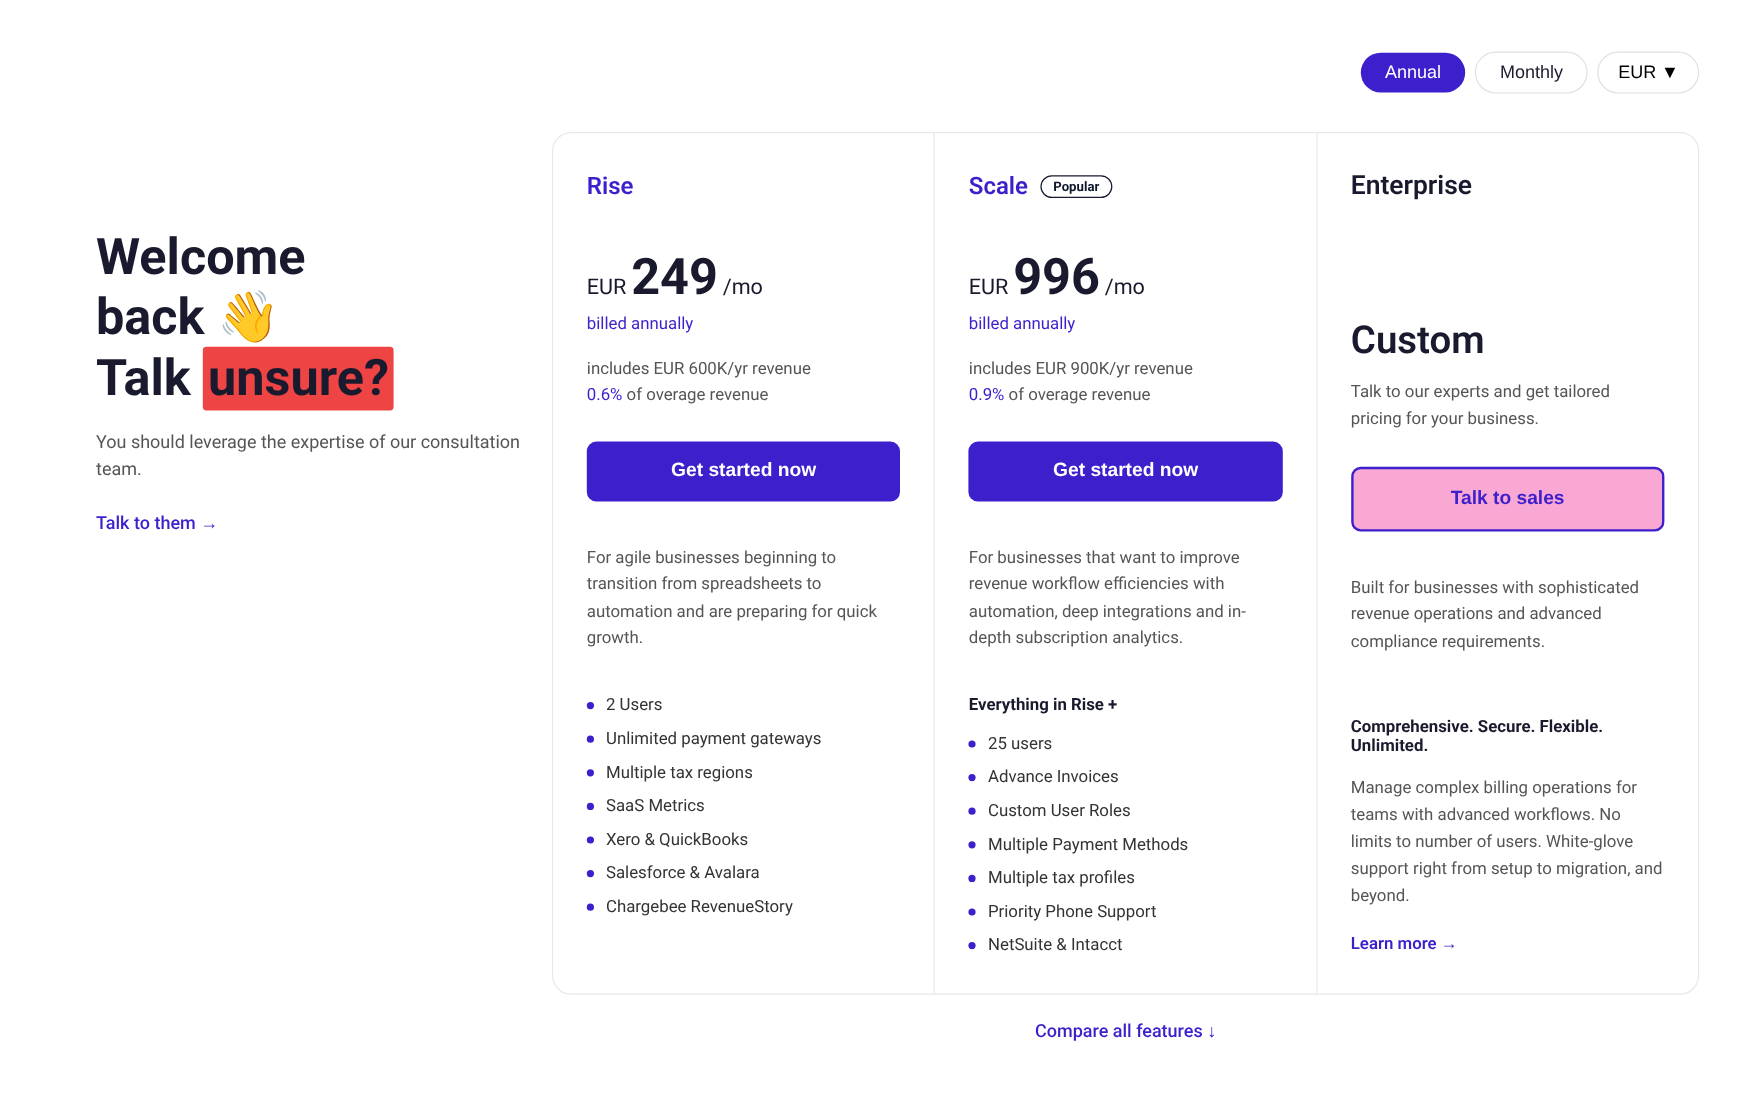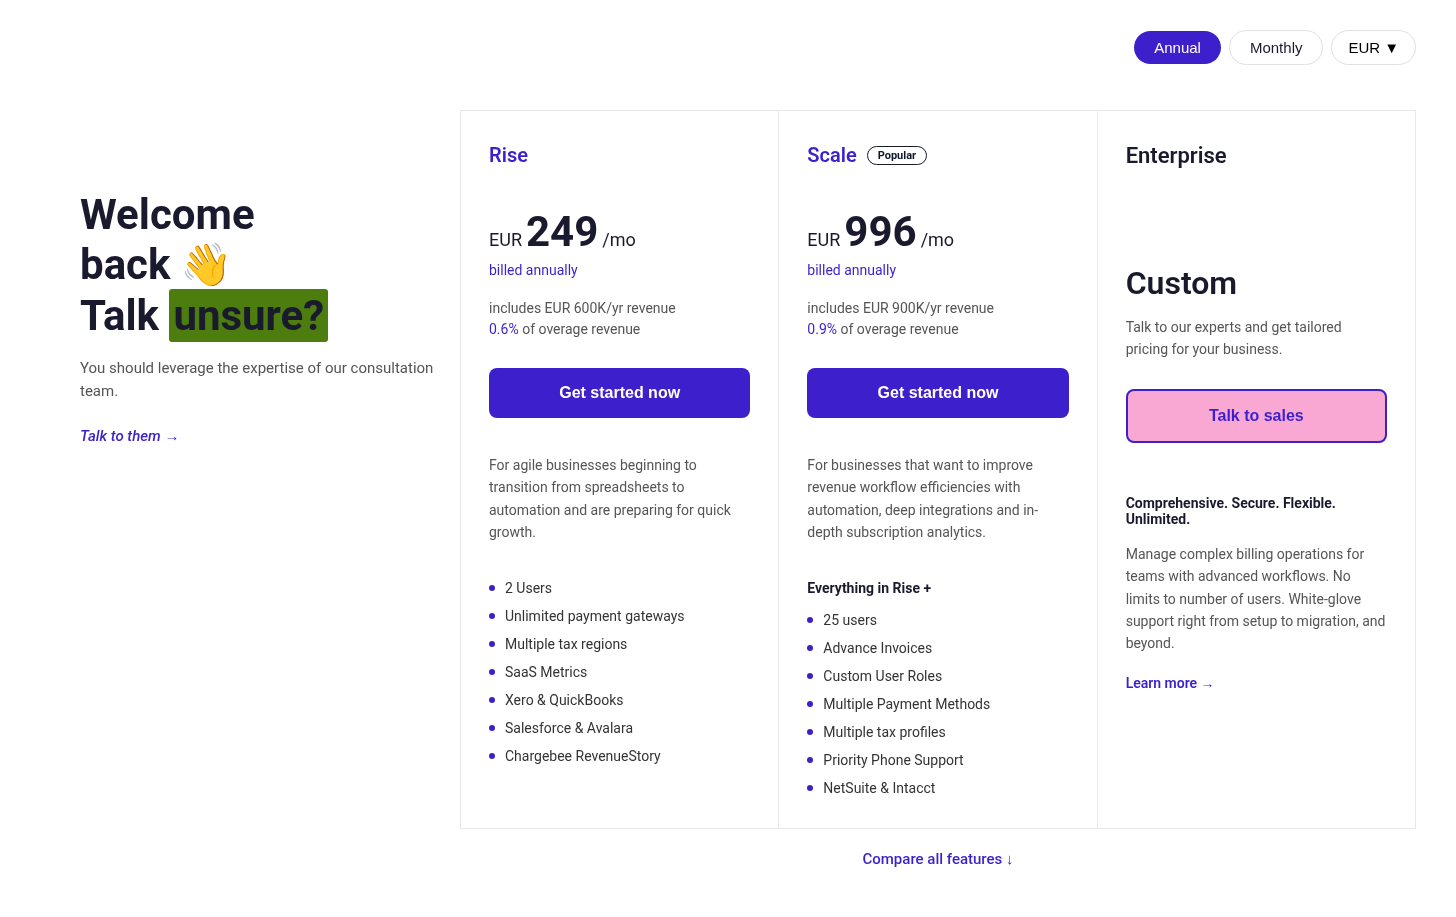--- a/index.html
+++ b/index.html
@@ -16,21 +16,21 @@
       padding: 30px 40px;
       position: relative;
     }
 
     
     .billing-toggle {
       display: flex;
       align-items: center;
       gap: 8px;
       position: absolute;
-      top: 30px;
+      top: 43px;
       right: 40px;
     }
 
     .toggle-btn {
       padding: 8px 20px;
       border-radius: 24px;
       border: none;
       cursor: pointer;
       font-size: 15px;
       font-weight: 500;
@@ -77,21 +77,21 @@
 
     .welcome-title {
       font-size: 42px;
       font-weight: 700;
       line-height: 1.2;
       color: #1a1a2e;
       margin-bottom: 12px;
     }
 
     .unsure-highlight {
-      background: #4d7c0f;
+      background: #ef4444;
       padding: 2px 4px;
       border-radius: 3px;
     }
 
     .subtitle {
       font-size: 15px;
       color: #555;
       line-height: 1.5;
       margin-bottom: 24px;
       margin-top: 16px;
@@ -99,29 +99,28 @@
 
     .talk-link {
       color: #3d1fcc;
       font-size: 15px;
       font-weight: 500;
       text-decoration: none;
       display: inline-flex;
       align-items: center;
       gap: 6px;
       cursor: pointer;
-      font-style: italic;
     }
 
     
     .pricing-cards {
       display: flex;
       flex: 1;
       border: 1.5px solid #e8e8e8;
-      border-radius: 0;
+      border-radius: 16px;
       overflow: hidden;
     }
 
     .pricing-card {
       flex: 1;
       padding: 32px 28px;
       border-right: 1.5px solid #e8e8e8;
       display: flex;
       flex-direction: column;
       gap: 0;
@@ -466,20 +465,21 @@
           <div style="height: 48px;"></div>
 
           <div class="custom-price">Custom</div>
 
           <div style="height: 6px;"></div>
 
           <p class="enterprise-desc">Talk to our experts and get tailored pricing for your business.</p>
 
           <button class="cta-btn outline">Talk to sales</button>
 
+          <p class="plan-description">Built for businesses with sophisticated revenue operations and advanced compliance requirements.</p>
 
           <div style="height: 16px;"></div>
 
           <div class="enterprise-features-title">Comprehensive. Secure. Flexible. Unlimited.</div>
 
           <p class="enterprise-body">Manage complex billing operations for teams with advanced workflows. No limits to number of users. White-glove support right from setup to migration, and beyond.</p>
 
           <a class="learn-more-link">Learn more →</a>
         </div>
 

